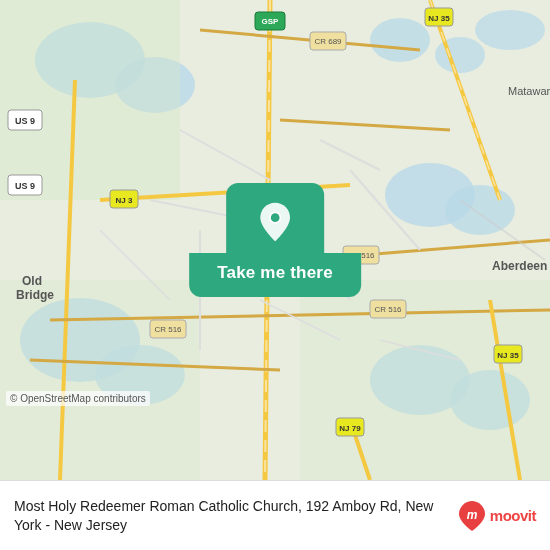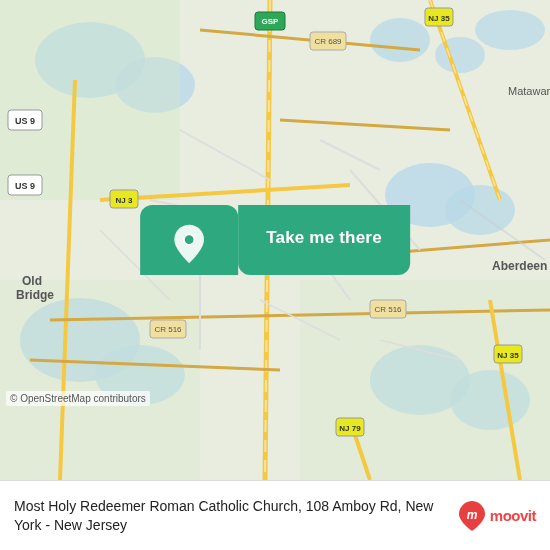--- a/index.html
+++ b/index.html
@@ -33,21 +33,22 @@
       top: 0; left: 0;
     }
 
     
     #button-overlay {
       position: absolute;
       top: 50%;
       left: 50%;
       transform: translate(-50%, -50%);
       display: flex;
-      flex-direction: row;
+      flex-direction: column;
+      align-items: center;
       gap: 0;
     }
 
     #map-pin-area {
       background-color: #2ea87e;
       border-radius: 12px 12px 0 0;
       padding: 18px 28px 10px 28px;
       display: flex;
       align-items: center;
       justify-content: center;
@@ -236,21 +237,21 @@
           <circle cx="21" cy="19" r="7" fill="white"></circle>
           <circle cx="21" cy="19" r="5" fill="#2ea87e"></circle>
         </svg>
       </div>
       <button id="take-me-there-btn">Take me there</button>
     </div>
   </div>
 
   <div id="bottom-bar">
     <div id="location-info">
-      <span id="location-name">Most Holy Redeemer Roman Catholic Church, 108 Amboy Rd, New York - New Jersey</span>
+      <span id="location-name">Most Holy Redeemer Roman Catholic Church, 192 Amboy Rd, New York - New Jersey</span>
     </div>
     <div id="moovit-logo">
 
       <svg width="28" height="32" viewBox="0 0 28 32" xmlns="http://www.w3.org/2000/svg" style="margin-right:4px;flex-shrink:0;">
         <path d="M14 1 C7 1 1 7 1 14 C1 22 14 31 14 31 C14 31 27 22 27 14 C27 7 21 1 14 1Z" fill="#e84040"></path>
         <text x="14" y="19" text-anchor="middle" font-size="12" fill="white" font-weight="900" font-style="italic" font-family="Arial">m</text>
       </svg>
       <span class="moovit-text">moovit</span>
     </div>
   </div>

